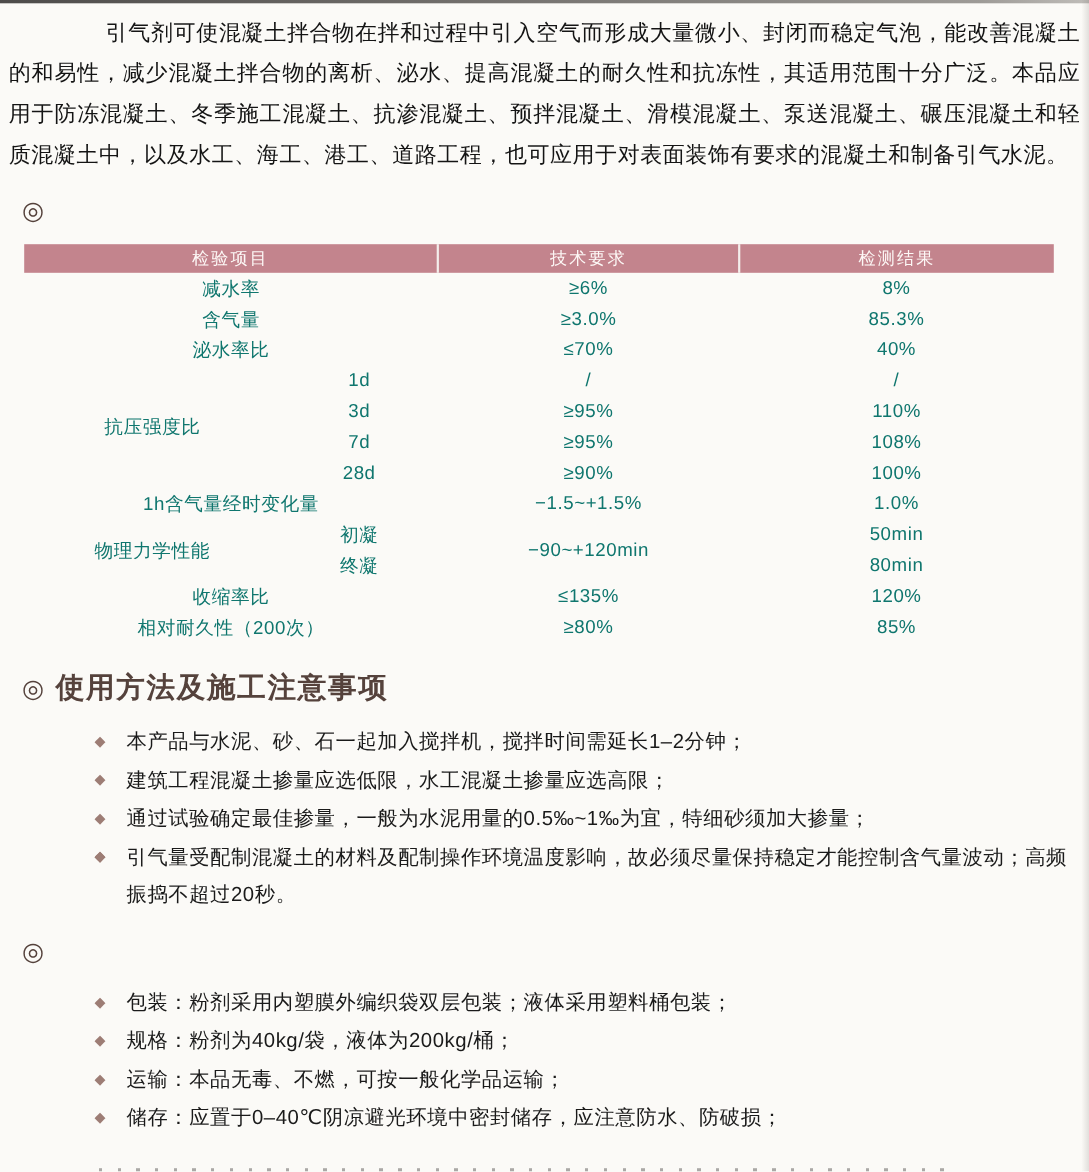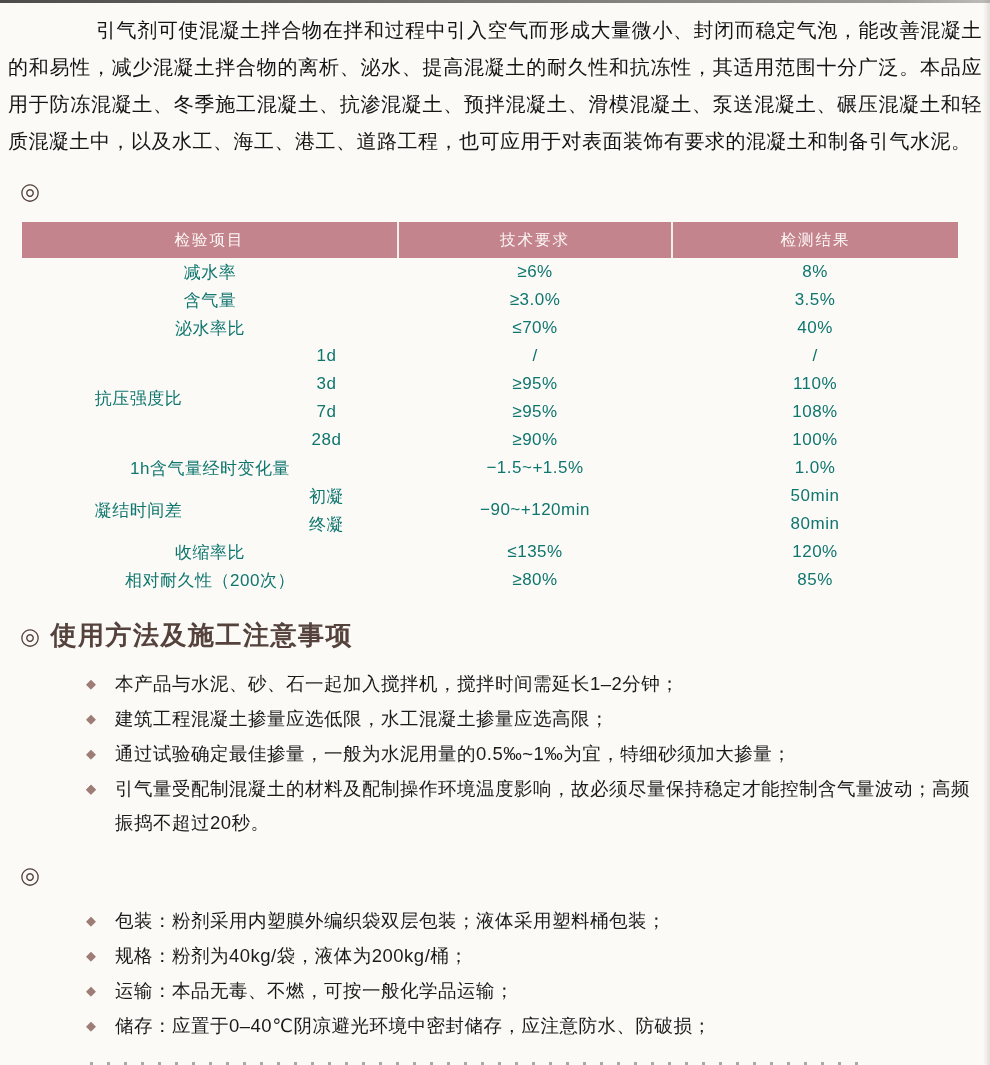--- a/index.html
+++ b/index.html
@@ -28,21 +28,21 @@
   #sec-packing{margin-top:16px;}
   table.props{
     margin:14px 0 0 22px;width:936px;border-collapse:collapse;table-layout:fixed;
   }
   table.props col.c1a{width:233px;}
   table.props col.c1b{width:143px;}
   table.props col.c2{width:274px;}
   table.props col.c3{width:286px;}
   table.props th{
     background:#c3848d;color:#fdf8f6;font-weight:normal;
-    font-size:15.5px;letter-spacing:2px;height:36px;padding:0;
+    font-size:15.5px;letter-spacing:2px;height:26px;padding:0;
     border-left:2px solid #f4eeec;
   }
   table.props th:first-child{border-left:none;}
   table.props td{
     text-align:center;font-size:17px;height:28px;padding:0;
     color:#0f766e;letter-spacing:.5px;
   }
   td.t-item{padding-left:58px;}
   td.t-sub{padding-left:46px;font-size:16.5px;}
   td.t-main{font-size:17px;}
@@ -88,21 +88,21 @@
   </thead>
   <tbody>
     <tr>
       <td class="t-item" colspan="2">减水率</td>
       <td>≥6%</td>
       <td>8%</td>
     </tr>
     <tr>
       <td class="t-item" colspan="2">含气量</td>
       <td>≥3.0%</td>
-      <td>3.5%</td>
+      <td>85.3%</td>
     </tr>
     <tr>
       <td class="t-item" colspan="2">泌水率比</td>
       <td>≤70%</td>
       <td>40%</td>
     </tr>
     <tr>
       <td class="t-main" rowspan="4">抗压强度比</td>
       <td class="t-sub">1d</td>
       <td>/</td>
@@ -122,21 +122,21 @@
       <td class="t-sub">28d</td>
       <td>≥90%</td>
       <td>100%</td>
     </tr>
     <tr>
       <td class="t-item" colspan="2">1h含气量经时变化量</td>
       <td>−1.5~+1.5%</td>
       <td>1.0%</td>
     </tr>
     <tr>
-      <td class="t-main" rowspan="2">凝结时间差</td>
+      <td class="t-main" rowspan="2">物理力学性能</td>
       <td class="t-sub">初凝</td>
       <td rowspan="2">−90~+120min</td>
       <td>50min</td>
     </tr>
     <tr>
       <td class="t-sub">终凝</td>
       <td>80min</td>
     </tr>
     <tr>
       <td class="t-item" colspan="2">收缩率比</td>

